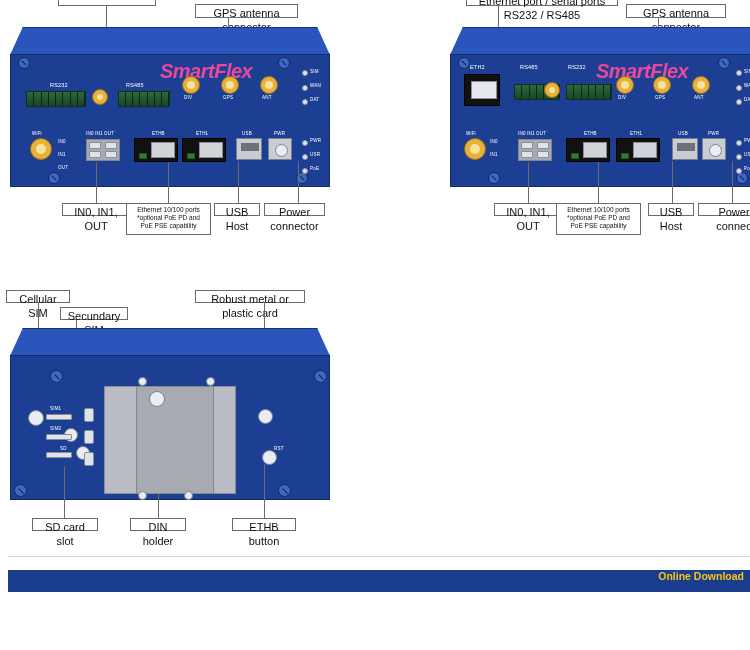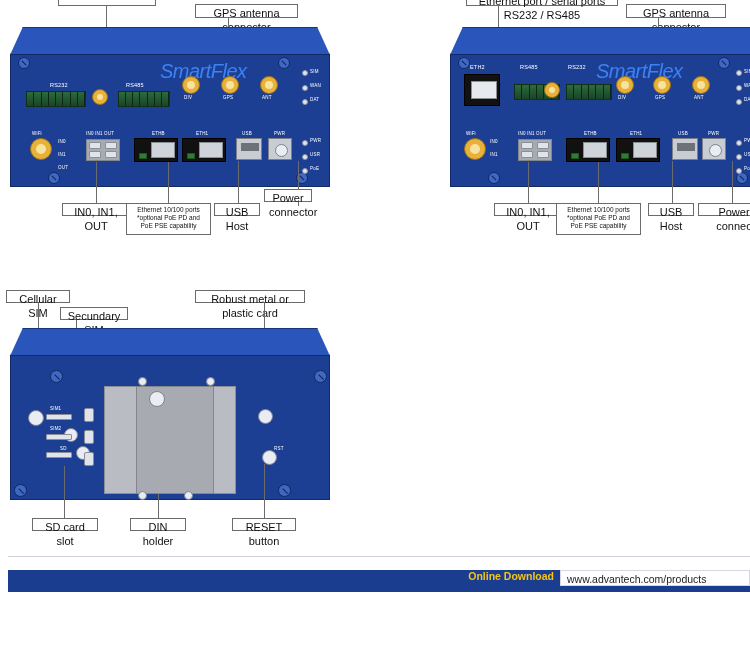--- a/index.html
+++ b/index.html
@@ -53,23 +53,23 @@
     box-sizing: border-box;
   }
   .dev-top {
     position: absolute;
     background: #2a56bb;
     box-sizing: border-box;
     border: 1px solid #16357e;
   }
   .brand {
     position: absolute;
-    color: #3b82f6;
+    color: #ec4899;
     font-style: italic;
-    font-weight: normal;
+    font-weight: bold;
     letter-spacing: -0.5px;
     font-family: "Liberation Sans", sans-serif;
   }
   .screw {
     position: absolute;
     border-radius: 50%;
     background: #3f67c4;
     border: 1px solid #0f2a63;
   }
   .screw:after {
@@ -347,21 +347,21 @@
 
     <div class="leader" style="left:168px; top:162px; height:44px;"></div>
     <div class="callout small" style="left:126px; top:203px; width:85px; height:32px;">Ethernet 10/100 ports
 *optional PoE PD and
 PoE PSE capability</div>
 
     <div class="leader" style="left:238px; top:161px; height:45px;"></div>
     <div class="callout" style="left:214px; top:203px; width:46px; height:13px;">USB Host</div>
 
     <div class="leader" style="left:298px; top:161px; height:45px;"></div>
-    <div class="callout" style="left:264px; top:189px; width:48px; height:13px;">Power connector</div>
+    <div class="callout" style="left:264px; top:203px; width:61px; height:13px;">Power connector</div>
   </div>
 
   <div class="device" style="left:440px; top:0; width:310px; height:250px; overflow:hidden;">
 
     <div class="callout" style="left:26px; top:-8px; width:152px; height:14px;">Ethernet port / serial ports RS232 / RS485</div>
     <div class="leader" style="left:58px; top:6px; height:52px;"></div>
 
     <div class="callout" style="left:186px; top:4px; width:100px; height:14px;">GPS antenna connector</div>
     <div class="leader" style="left:218px; top:18px; height:64px;"></div>
 
@@ -524,24 +524,23 @@
     <div class="lbl" style="left:274px; top:160px;">RST</div>
     <div class="hole" style="left:262px; top:164px; width:13px; height:13px;"></div>
 
     <div class="leader" style="left:64px; top:180px; height:55px;"></div>
     <div class="callout" style="left:32px; top:232px; width:66px; height:13px;">SD card slot</div>
 
     <div class="leader" style="left:158px; top:208px; height:27px;"></div>
     <div class="callout" style="left:130px; top:232px; width:56px; height:13px;">DIN holder</div>
 
     <div class="leader" style="left:264px; top:178px; height:57px;"></div>
-    <div class="callout" style="left:232px; top:232px; width:64px; height:13px;">RESET button</div>
+    <div class="callout" style="left:232px; top:232px; width:64px; height:13px;">ETHB button</div>
   </div>
 
   <div class="footer-rule" style="top:556px;"></div>
   <div class="footer-bar" style="top:570px;">
     <div class="footer-right">
       <div class="footer-dl">Online Download</div>
-      <div class="footer-url">www.advantech.com/products</div>
     </div>
   </div>
 
 </div>
 
 </body></html>

